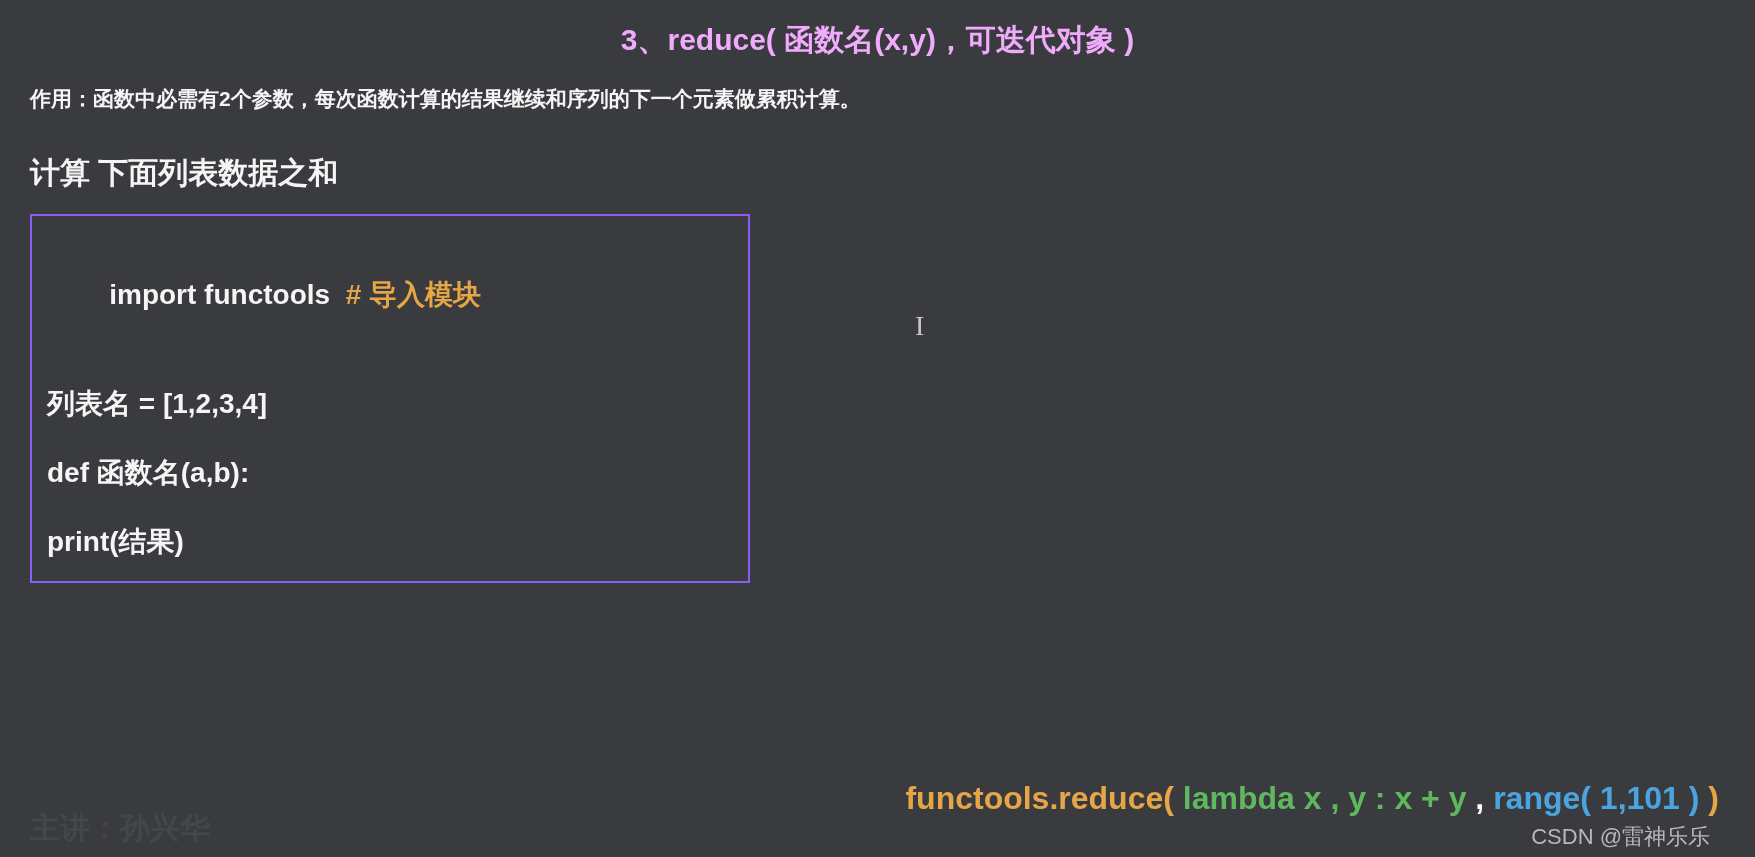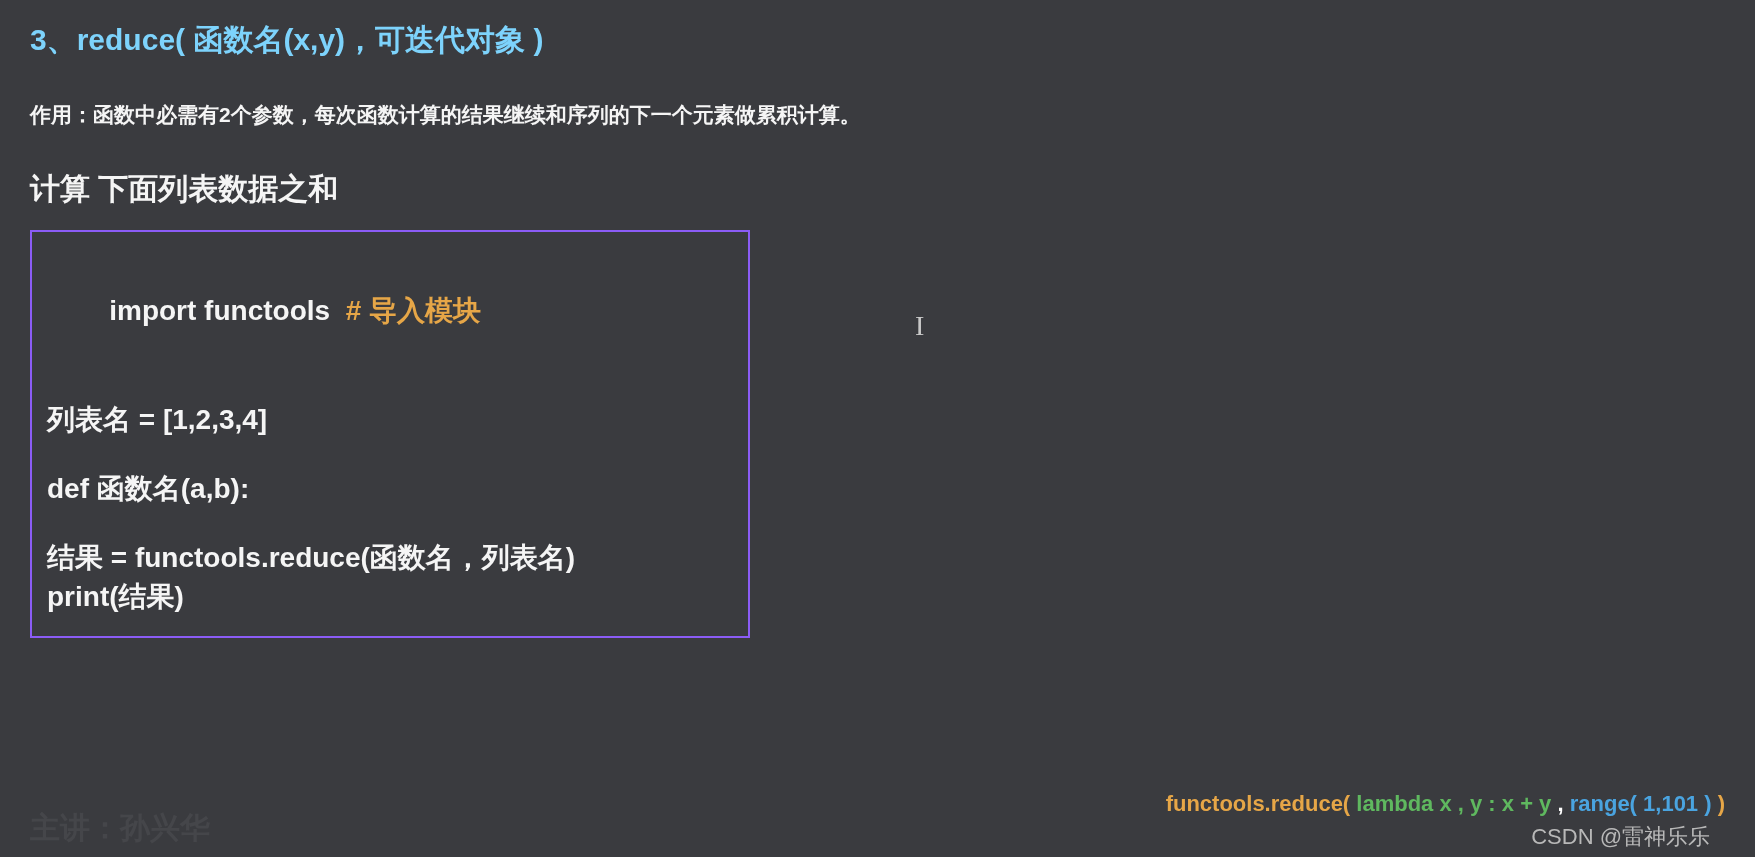--- a/index.html
+++ b/index.html
@@ -15,22 +15,23 @@
       color: #fff;
       position: relative;
       overflow: hidden;
     }
     .container {
       padding: 20px 30px;
     }
     .heading-line {
       font-size: 30px;
       font-weight: bold;
-      color: #7dd3fc;
-      margin-bottom: 40px;
+      color: #f0abfc;
+      margin-bottom: 24px;
+      text-align: center;
     }
     .description {
       font-size: 21px;
       font-weight: bold;
       color: #f5f5f5;
       margin-bottom: 40px;
     }
     .subtitle {
       font-size: 30px;
       font-weight: bold;
@@ -55,23 +56,23 @@
       font-weight: bold;
     }
     .code-block {
       margin-bottom: 30px;
     }
     .code-block:last-child {
       margin-bottom: 0;
     }
     .bottom-code {
       position: absolute;
-      right: 30px;
+      right: 36px;
       bottom: 40px;
-      font-size: 22px;
+      font-size: 32px;
       font-weight: bold;
     }
     .orange { color: #e6a647; }
     .green { color: #5fb85f; }
     .blue { color: #4aa4e0; }
     .white { color: #ffffff; }
     .cursor {
       position: absolute;
       left: 915px;
       top: 310px;
@@ -110,21 +111,20 @@
         <span>import functools</span><span class="comment">  # 导入模块</span>
       </div>
     </div>
     <div class="code-block">
       <div class="code-line">列表名 = [1,2,3,4]</div>
     </div>
     <div class="code-block">
       <div class="code-line">def 函数名(a,b):</div>
     </div>
     <div class="code-block">
-      <div class="code-line">结果 = functools.reduce(函数名，列表名)</div>
       <div class="code-line">print(结果)</div>
     </div>
   </div>
 </div>
 
 <div class="cursor">I</div>
 
 <div class="bottom-code">
   <span class="orange">functools.reduce( </span><span class="green">lambda x , y : x + y</span><span class="white"> , </span><span class="blue">range( 1,101 )</span><span class="orange"> )</span>
 </div>

